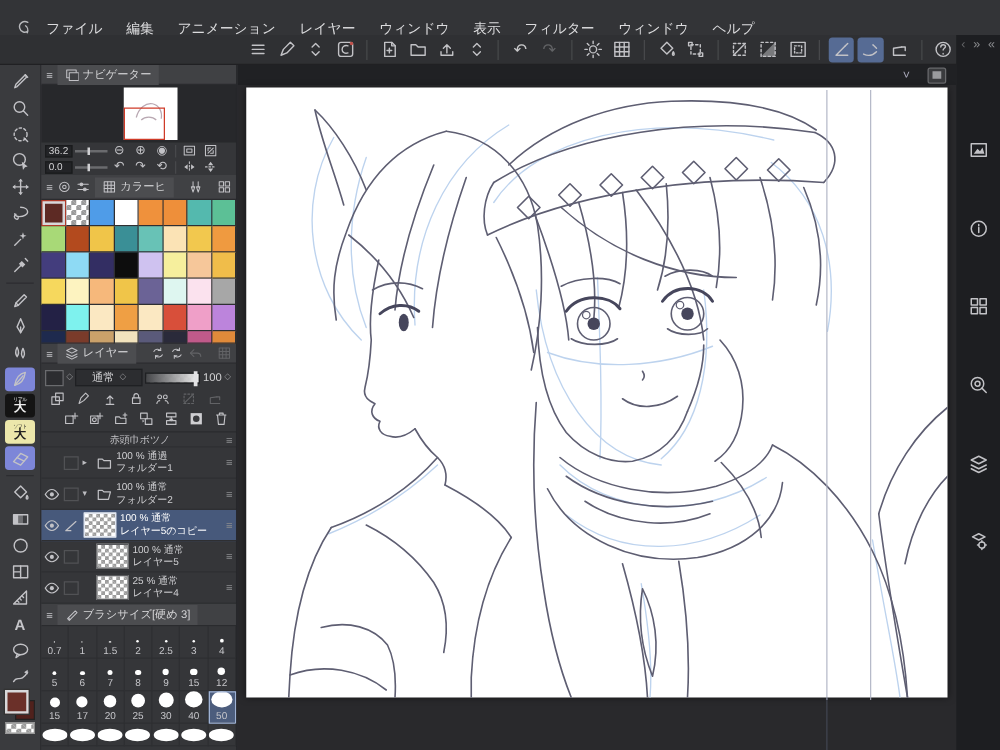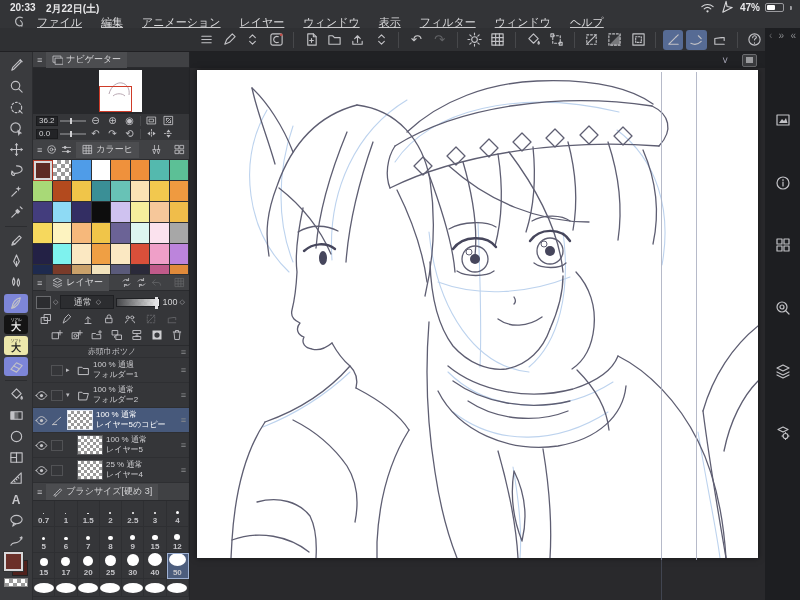--- a/index.html
+++ b/index.html
@@ -12,21 +12,21 @@
   
   #topbar{position:absolute;left:0;top:0;width:800px;height:28px;background:#333437;}
   #statusrow{position:absolute;left:0;top:1px;width:100%;height:13px;font-size:10px;font-weight:bold;color:#e8e8ea;}
   #status-time{position:absolute;left:10px;top:1px;}
   #status-date{position:absolute;left:46px;top:1px;}
   #status-right{position:absolute;right:8px;top:0;display:flex;align-items:center;gap:5px;height:13px;}
   #battery-pct{font-size:10px;font-weight:bold;}
   #battery-body{width:19px;height:9px;border:1px solid #9a9a9e;border-radius:2px;position:relative;}
   #battery-fill{position:absolute;left:1px;top:1px;bottom:1px;width:45%;background:#fff;border-radius:1px;}
   #battery-tip{width:2px;height:4px;background:#9a9a9e;border-radius:0 1px 1px 0;margin-left:1px;}
-  #menurow{position:absolute;left:0;top:15px;width:100%;height:15px;display:flex;text-decoration:underline;}
+  #menurow{position:absolute;left:0;top:15px;width:100%;height:15px;display:flex;}
   #app-logo{margin:0 10px 0 12px;}
   #menubar{display:flex;gap:19px;font-size:11px;color:#dcdcde;}
   .menu-item{cursor:default;}
   
   #toolbar{position:absolute;left:0;top:28px;width:765px;height:24px;background:#2f3033;border-bottom:1px solid #202023;display:flex;align-items:center;padding-left:196px;gap:3px;}
   .tbtn{width:24px;height:20px;display:flex;align-items:center;justify-content:center;border-radius:3px;}
   .tbtn.on{background:#566b94;color:#e6ecf8;}
   .tdiv{width:1px;height:16px;background:#47484b;margin:0 4px;}
   
   #tabbar{position:absolute;left:190px;top:52px;width:575px;height:16px;background:#202124;display:flex;align-items:center;}
@@ -98,21 +98,21 @@
   .lrow .handle{position:absolute;right:3px;top:50%;transform:translateY(-50%);color:#8a8b8e;font-size:9px;}
   .lrow.sel{background:#47597b;color:#fff;}
   .lrow.sel .lthumb{border:1px solid #dfe5f0;}
   .lrow.partial{height:12px;justify-content:center;color:#c4c4c8;}
   .lrow .ticon svg{width:13px;height:13px;}
   
   #brush-sliderrow{display:flex;align-items:center;height:15px;padding:0 4px;gap:4px;font-size:9px;color:#d2d2d4;}
   #brush-track{flex:1;height:3px;background:#1f2023;position:relative;}
   #brush-track i{position:absolute;left:56%;top:-3px;width:3px;height:9px;background:#d2d2d4;}
   #brushgrid{display:grid;grid-template-columns:repeat(7,1fr);}
-  .bcell{height:26px;border-right:1px solid #2e2f32;border-bottom:1px solid #2e2f32;display:flex;flex-direction:column;align-items:center;justify-content:flex-end;padding-bottom:1px;position:relative;font-weight:bold;}
+  .bcell{height:26px;border-right:1px solid #2e2f32;border-bottom:1px solid #2e2f32;display:flex;flex-direction:column;align-items:center;justify-content:flex-end;padding-bottom:1px;position:relative;}
   .bcell .dot{background:#fff;border-radius:50%;margin-bottom:2px;}
   .bcell .lbl{font-size:8px;color:#c6c6ca;}
   .bcell.sel{background:#4c5d7d;outline:1px solid #9fb2d4;outline-offset:-1px;}
   .bcell.big{height:18px;justify-content:flex-start;overflow:hidden;}
   
   #canvas-area{position:absolute;left:190px;top:68px;width:575px;height:532px;background:#29292c;}
   #page{position:absolute;left:7px;top:2px;width:561px;height:488px;background:#fff;box-shadow:0 0 6px rgba(0,0,0,.5);}
   .guide{position:absolute;top:2px;width:1px;height:488px;background:#a9aec0;opacity:.85;}
   #guide-ext{position:absolute;width:1px;background:#5a6275;opacity:.5;}
   
@@ -120,42 +120,20 @@
   #rs-chevrons{position:absolute;top:2px;left:0;width:35px;display:flex;justify-content:space-between;padding:0 4px;color:#8a8b8e;font-size:10px;}
   .rsbtn{position:absolute;left:50%;transform:translateX(-50%);width:22px;height:20px;display:flex;align-items:center;justify-content:center;color:#b2b3b6;}
   .rsbtn svg{width:16px;height:16px;}
 </style>
 </head>
 <body>
 
 <div id="app">
 
   <div id="topbar">
-    <div id="statusrow">
-      <span id="status-time">20:33</span>
-      <span id="status-date">2月22日(土)</span>
-      <div id="status-right">
-        <span class="ticon">
-            <svg viewBox="0 0 16 16">
-              <path d="M2 7c3.5-3 8.5-3 12 0M4.5 9.5c2-1.8 5-1.8 7 0" stroke="#d8d8da"></path>
-              <circle cx="8" cy="12" r="1.2" fill="#d8d8da" stroke="none"></circle>
-            </svg>
-          </span>
-        <span class="ticon">
-            <svg viewBox="0 0 16 16">
-              <path d="M3 13L13 8 7.5 7 6.5 1.5z" stroke="#d8d8da"></path>
-            </svg>
-          </span>
-        <span id="battery-pct">47%</span>
-        <span id="battery-body">
-            <i id="battery-fill"></i>
-          </span>
-        <span id="battery-tip"></span>
-      </div>
-    </div>
     <div id="menurow">
       <span id="app-logo" class="ticon">
           <svg viewBox="0 0 16 16">
             <path d="M11 3c-4-2-8 1-7 5 .8 3.5 5 4.5 7 2.5M9 6c1.5 1 2.5 3.5 1.5 6" stroke="#b8b9bc"></path>
           </svg>
         </span>
       <div id="menubar">
           <span class="menu-item">ファイル</span>
           <span class="menu-item">編集</span>
           <span class="menu-item">アニメーション</span>

